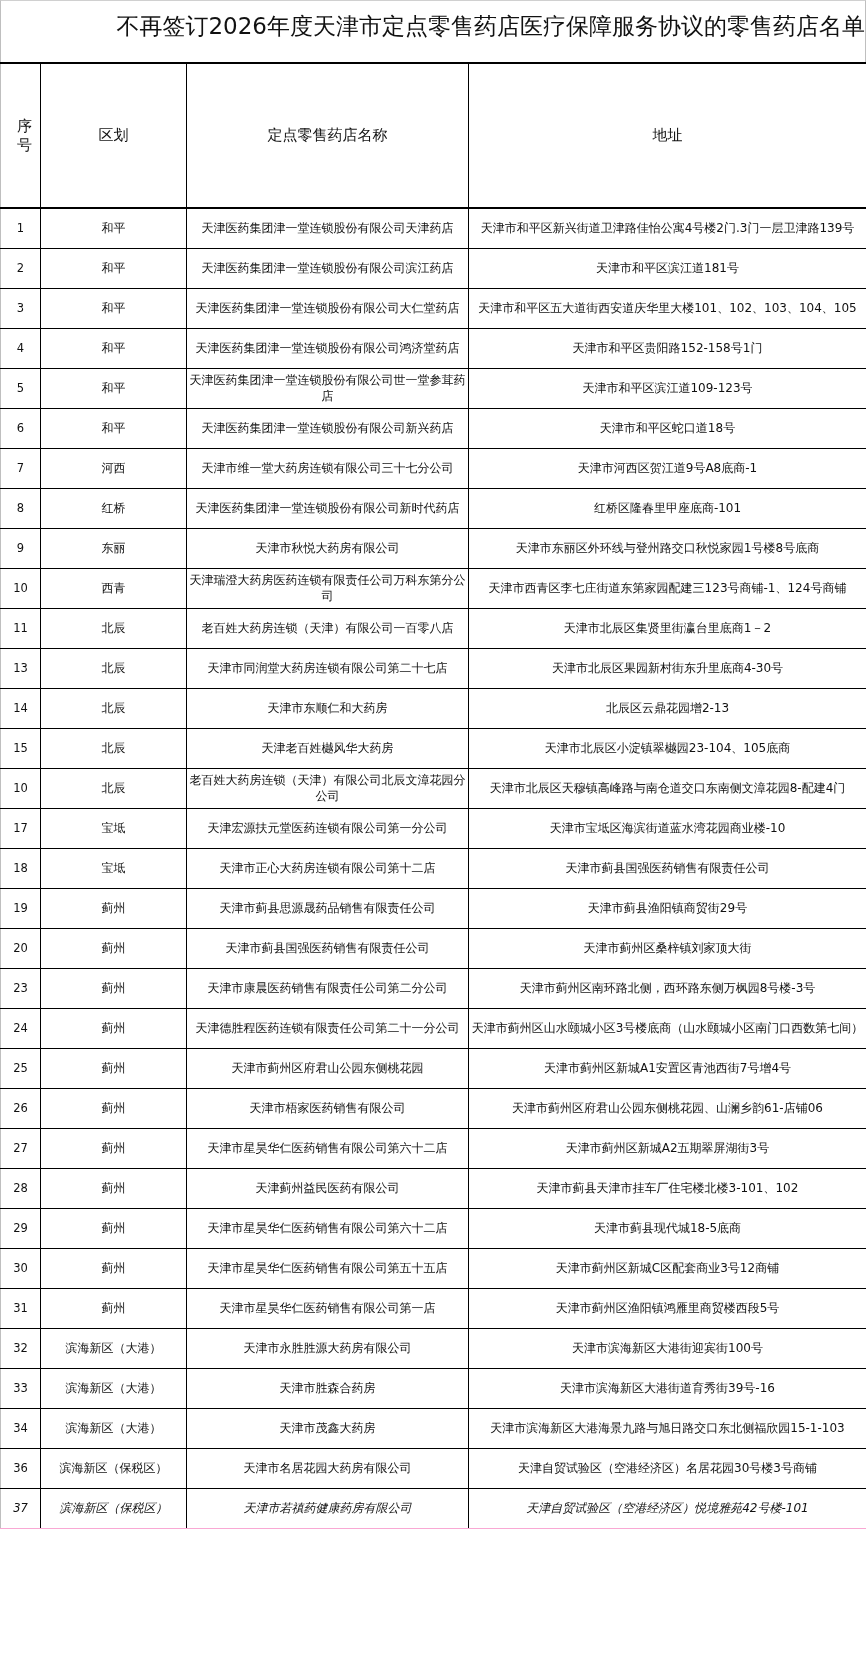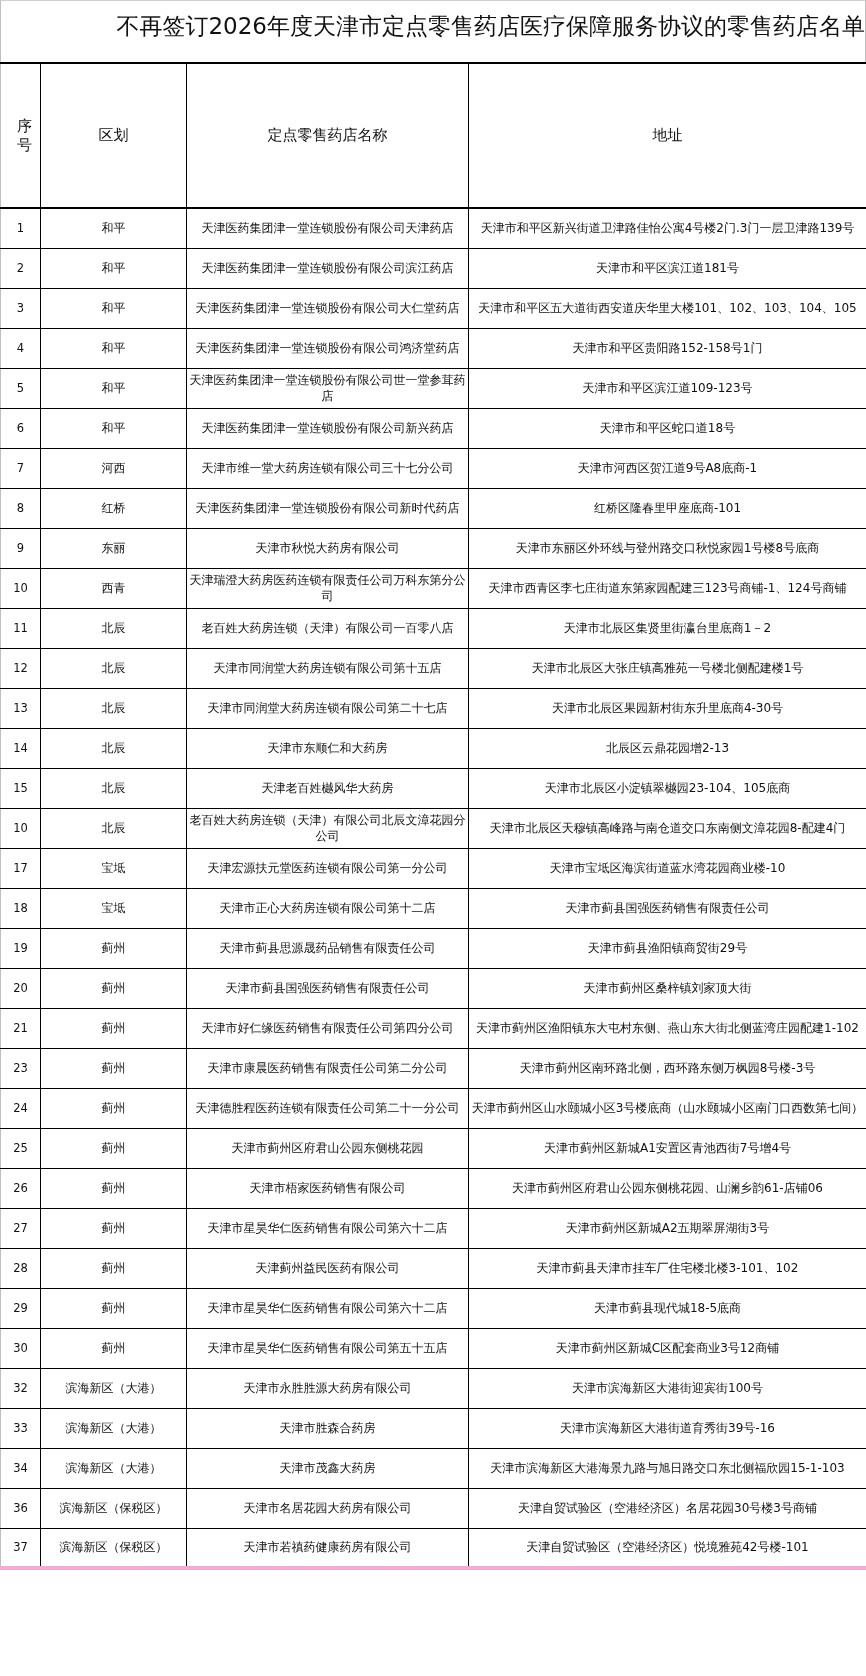--- a/index.html
+++ b/index.html
@@ -22,21 +22,21 @@
     overflow: hidden;
   }
   thead tr { height: 145px; }
   thead th { font-size: 15px; border-top: 2px solid #000; border-bottom: 2px solid #000; }
   tbody tr { height: 40px; }
   tbody td { font-size: 12px; line-height: 16px; }
   td.no { font-size: 11.5px; padding: 0; }
   th.no { padding: 16px; font-size: 15px; }
   td:first-child, th:first-child { border-left: 1px solid #bfbfbf; }
   td:last-child, th:last-child { border-right: 1px solid #000; }
-  tbody tr:last-child td { border-bottom: 4px solid #f9a8d4; }
+  tbody tr:last-child td { border-bottom: 1px solid #f9a8d4; font-style: italic; }
 </style>
 </head>
 <body>
 
 <div class="sheet">
   <div class="title">不再签订2026年度天津市定点零售药店医疗保障服务协议的零售药店名单</div>
   <table>
     <colgroup>
       <col class="c-no">
         <col class="c-area">
@@ -112,26 +112,20 @@
           <td>天津瑞澄大药房医药连锁有限责任公司万科东第分公司</td>
           <td>天津市西青区李七庄街道东第家园配建三123号商铺-1、124号商铺</td>
         </tr>
         <tr>
           <td class="no">11</td>
           <td>北辰</td>
           <td>老百姓大药房连锁（天津）有限公司一百零八店</td>
           <td>天津市北辰区集贤里街瀛台里底商1－2</td>
         </tr>
         <tr>
-          <td class="no">12</td>
-          <td>北辰</td>
-          <td>天津市同润堂大药房连锁有限公司第十五店</td>
-          <td>天津市北辰区大张庄镇高雅苑一号楼北侧配建楼1号</td>
-        </tr>
-        <tr>
           <td class="no">13</td>
           <td>北辰</td>
           <td>天津市同润堂大药房连锁有限公司第二十七店</td>
           <td>天津市北辰区果园新村街东升里底商4-30号</td>
         </tr>
         <tr>
           <td class="no">14</td>
           <td>北辰</td>
           <td>天津市东顺仁和大药房</td>
           <td>北辰区云鼎花园增2-13</td>
@@ -166,26 +160,20 @@
           <td>天津市蓟县思源晟药品销售有限责任公司</td>
           <td>天津市蓟县渔阳镇商贸街29号</td>
         </tr>
         <tr>
           <td class="no">20</td>
           <td>蓟州</td>
           <td>天津市蓟县国强医药销售有限责任公司</td>
           <td>天津市蓟州区桑梓镇刘家顶大街</td>
         </tr>
         <tr>
-          <td class="no">21</td>
-          <td>蓟州</td>
-          <td>天津市好仁缘医药销售有限责任公司第四分公司</td>
-          <td>天津市蓟州区渔阳镇东大屯村东侧、燕山东大街北侧蓝湾庄园配建1-102</td>
-        </tr>
-        <tr>
           <td class="no">23</td>
           <td>蓟州</td>
           <td>天津市康晨医药销售有限责任公司第二分公司</td>
           <td>天津市蓟州区南环路北侧，西环路东侧万枫园8号楼-3号</td>
         </tr>
         <tr>
           <td class="no">24</td>
           <td>蓟州</td>
           <td>天津德胜程医药连锁有限责任公司第二十一分公司</td>
           <td>天津市蓟州区山水颐城小区3号楼底商（山水颐城小区南门口西数第七间）</td>
@@ -218,20 +206,26 @@
           <td class="no">29</td>
           <td>蓟州</td>
           <td>天津市星昊华仁医药销售有限公司第六十二店</td>
           <td>天津市蓟县现代城18-5底商</td>
         </tr>
         <tr>
           <td class="no">30</td>
           <td>蓟州</td>
           <td>天津市星昊华仁医药销售有限公司第五十五店</td>
           <td>天津市蓟州区新城C区配套商业3号12商铺</td>
+        </tr>
+        <tr>
+          <td class="no">31</td>
+          <td>蓟州</td>
+          <td>天津市星昊华仁医药销售有限公司第一店</td>
+          <td>天津市蓟州区渔阳镇鸿雁里商贸楼西段5号</td>
         </tr>
         <tr>
           <td class="no">32</td>
           <td>滨海新区（大港）</td>
           <td>天津市永胜胜源大药房有限公司</td>
           <td>天津市滨海新区大港街迎宾街100号</td>
         </tr>
         <tr>
           <td class="no">33</td>
           <td>滨海新区（大港）</td>

